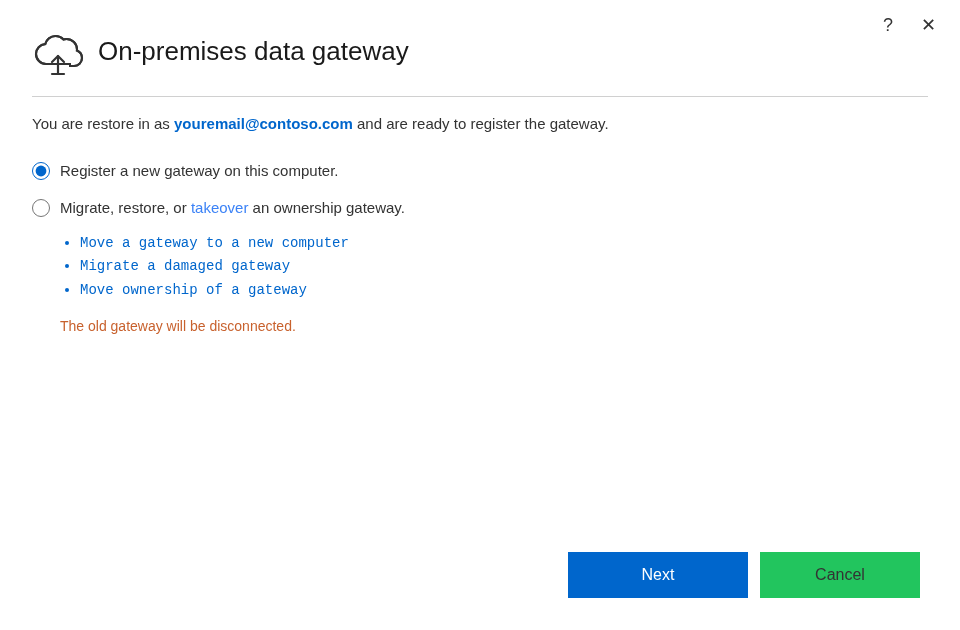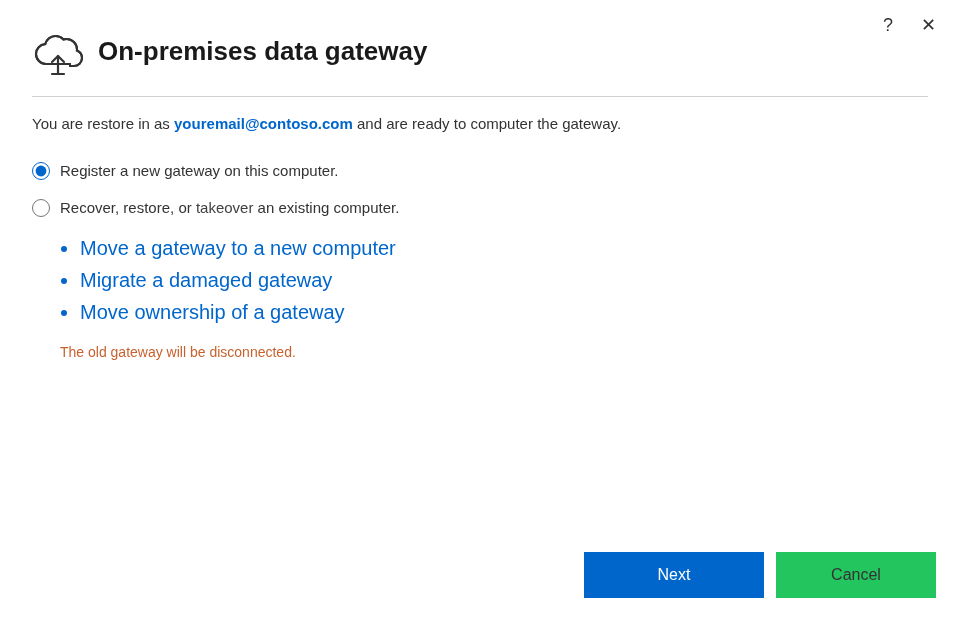--- a/index.html
+++ b/index.html
@@ -56,21 +56,21 @@
     .cloud-icon {
       width: 52px;
       height: 46px;
       margin-right: 14px;
       flex-shrink: 0;
       margin-top: 2px;
     }
 
     .dialog-title {
       font-size: 26px;
-      font-weight: 700;
+      font-weight: 400;
       color: #1a1a1a;
       line-height: 1.2;
       align-self: center;
     }
 
     .divider {
       height: 1px;
       background: #d0d0d0;
       margin: 0 32px;
     }
@@ -115,58 +115,59 @@
     }
 
     .radio-label {
       font-size: 15px;
       color: #333;
       line-height: 1.4;
       cursor: pointer;
     }
 
     .radio-label a {
-      color: #404040;
+      color: #3b82f6;
       text-decoration: none;
     }
 
     .sub-options {
       margin-left: 28px;
       margin-top: 6px;
     }
 
     .sub-options ul {
       list-style: disc;
       padding-left: 20px;
       margin-bottom: 6px;
     }
 
     .sub-options ul li {
-      font-size: 20px;
+      font-size: 14px;
       color: #0066cc;
       margin-bottom: 4px;
       line-height: 1.4;
+      font-family: Liberation Mono, monospace;
     }
 
     .sub-options ul li a {
       color: #0066cc;
       text-decoration: none;
     }
 
     .disconnect-note {
       font-size: 14px;
       color: #c8612d;
       margin-top: 18px;
     }
 
     .footer {
       display: flex;
       justify-content: flex-end;
       align-items: flex-end;
-      padding: 20px 24px 32px 32px;
+      padding: 20px 40px 32px 32px;
       gap: 12px;
     }
 
     .btn-next {
       background: #0066cc;
       color: #fff;
       border: none;
       padding: 14px 60px;
       font-size: 16px;
       cursor: pointer;
@@ -204,34 +205,34 @@
 
       <line x1="20" y1="44" x2="32" y2="44" stroke="#333" stroke-width="2.2" stroke-linecap="round"></line>
     </svg>
     <h1 class="dialog-title">On-premises data gateway</h1>
   </div>
 
   <div class="divider"></div>
 
   <div class="content">
     <p class="signed-in-text">
-      <span>You are restore in as </span><a href="#">youremail@contoso.com</a><span> and are ready to computer the gateway.</span>
+      <span>You are restore in as </span><a href="#">youremail@contoso.com</a><span> and are ready to register the gateway.</span>
     </p>
 
     <div class="options-section">
 
       <div class="radio-option">
         <input type="radio" name="gateway-option" id="opt1" checked="" style="">
         <label class="radio-label" for="opt1">Register a new gateway on this computer.</label>
       </div>
 
       <div class="radio-option">
         <input type="radio" name="gateway-option" id="opt2" style="">
         <label class="radio-label" for="opt2">
-          <span>Recover, restore, or </span><a href="#">takeover</a><span> an existing computer.</span>
+          <span>Migrate, restore, or </span><a href="#">takeover</a><span> an ownership gateway.</span>
         </label>
       </div>
 
       <div class="sub-options">
         <ul>
           <li><a href="#">Move a gateway to a new computer</a></li>
           <li><a href="#">Migrate a damaged gateway</a></li>
           <li><a href="#">Move ownership of a gateway</a></li>
         </ul>
         <p class="disconnect-note">The old gateway will be disconnected.</p>

